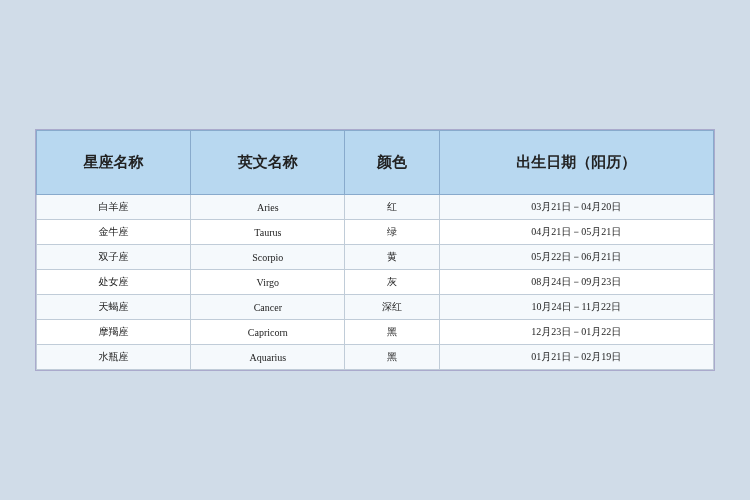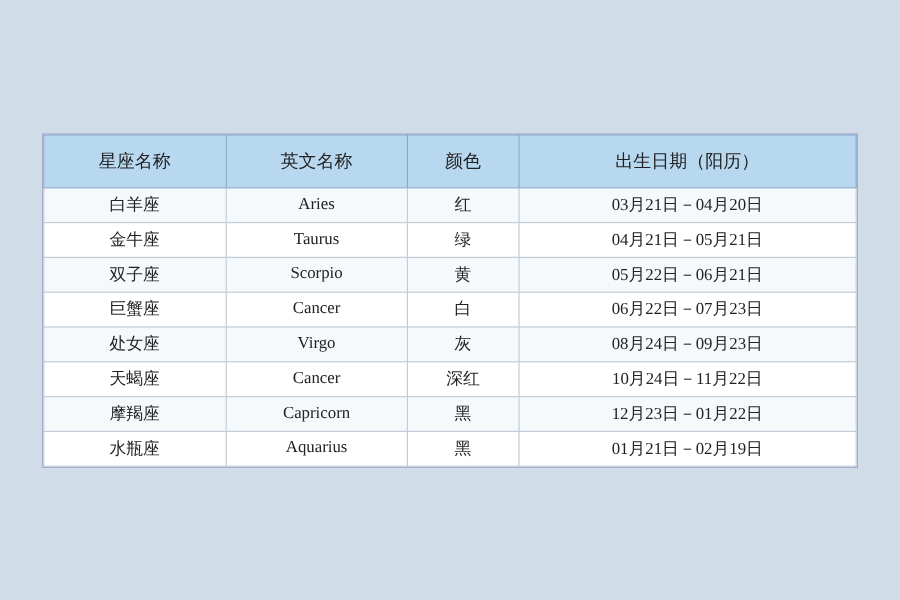--- a/index.html
+++ b/index.html
@@ -17,31 +17,31 @@
       border: 1px solid #aac;
       width: 680px;
     }
     table {
       width: 100%;
       border-collapse: collapse;
     }
     thead tr th {
       background-color: #b8d8f0;
       border: 1px solid #88aacc;
-      padding: 12px 8px;
+      padding: 22px 8px;
       text-align: center;
       font-size: 15px;
-      font-weight: normal;
+      font-weight: bold;
       color: #222;
     }
     tbody tr td {
       border: 1px solid #c0ccd8;
       padding: 5px 8px;
       text-align: center;
-      font-size: 14px;
+      font-size: 10px;
       color: #222;
       background-color: #fff;
     }
     tbody tr:nth-child(odd) td {
       background-color: #f5f9fc;
     }
     tbody tr td:first-child {
       text-align: center;
     }
   </style>
@@ -71,26 +71,20 @@
           <td>绿</td>
           <td>04月21日－05月21日</td>
         </tr>
         <tr>
           <td>双子座</td>
           <td>Scorpio</td>
           <td>黄</td>
           <td>05月22日－06月21日</td>
         </tr>
         <tr>
-          <td>巨蟹座</td>
-          <td>Cancer</td>
-          <td>白</td>
-          <td>06月22日－07月23日</td>
-        </tr>
-        <tr>
           <td>处女座</td>
           <td>Virgo</td>
           <td>灰</td>
           <td>08月24日－09月23日</td>
         </tr>
         <tr>
           <td>天蝎座</td>
           <td>Cancer</td>
           <td>深红</td>
           <td>10月24日－11月22日</td>

